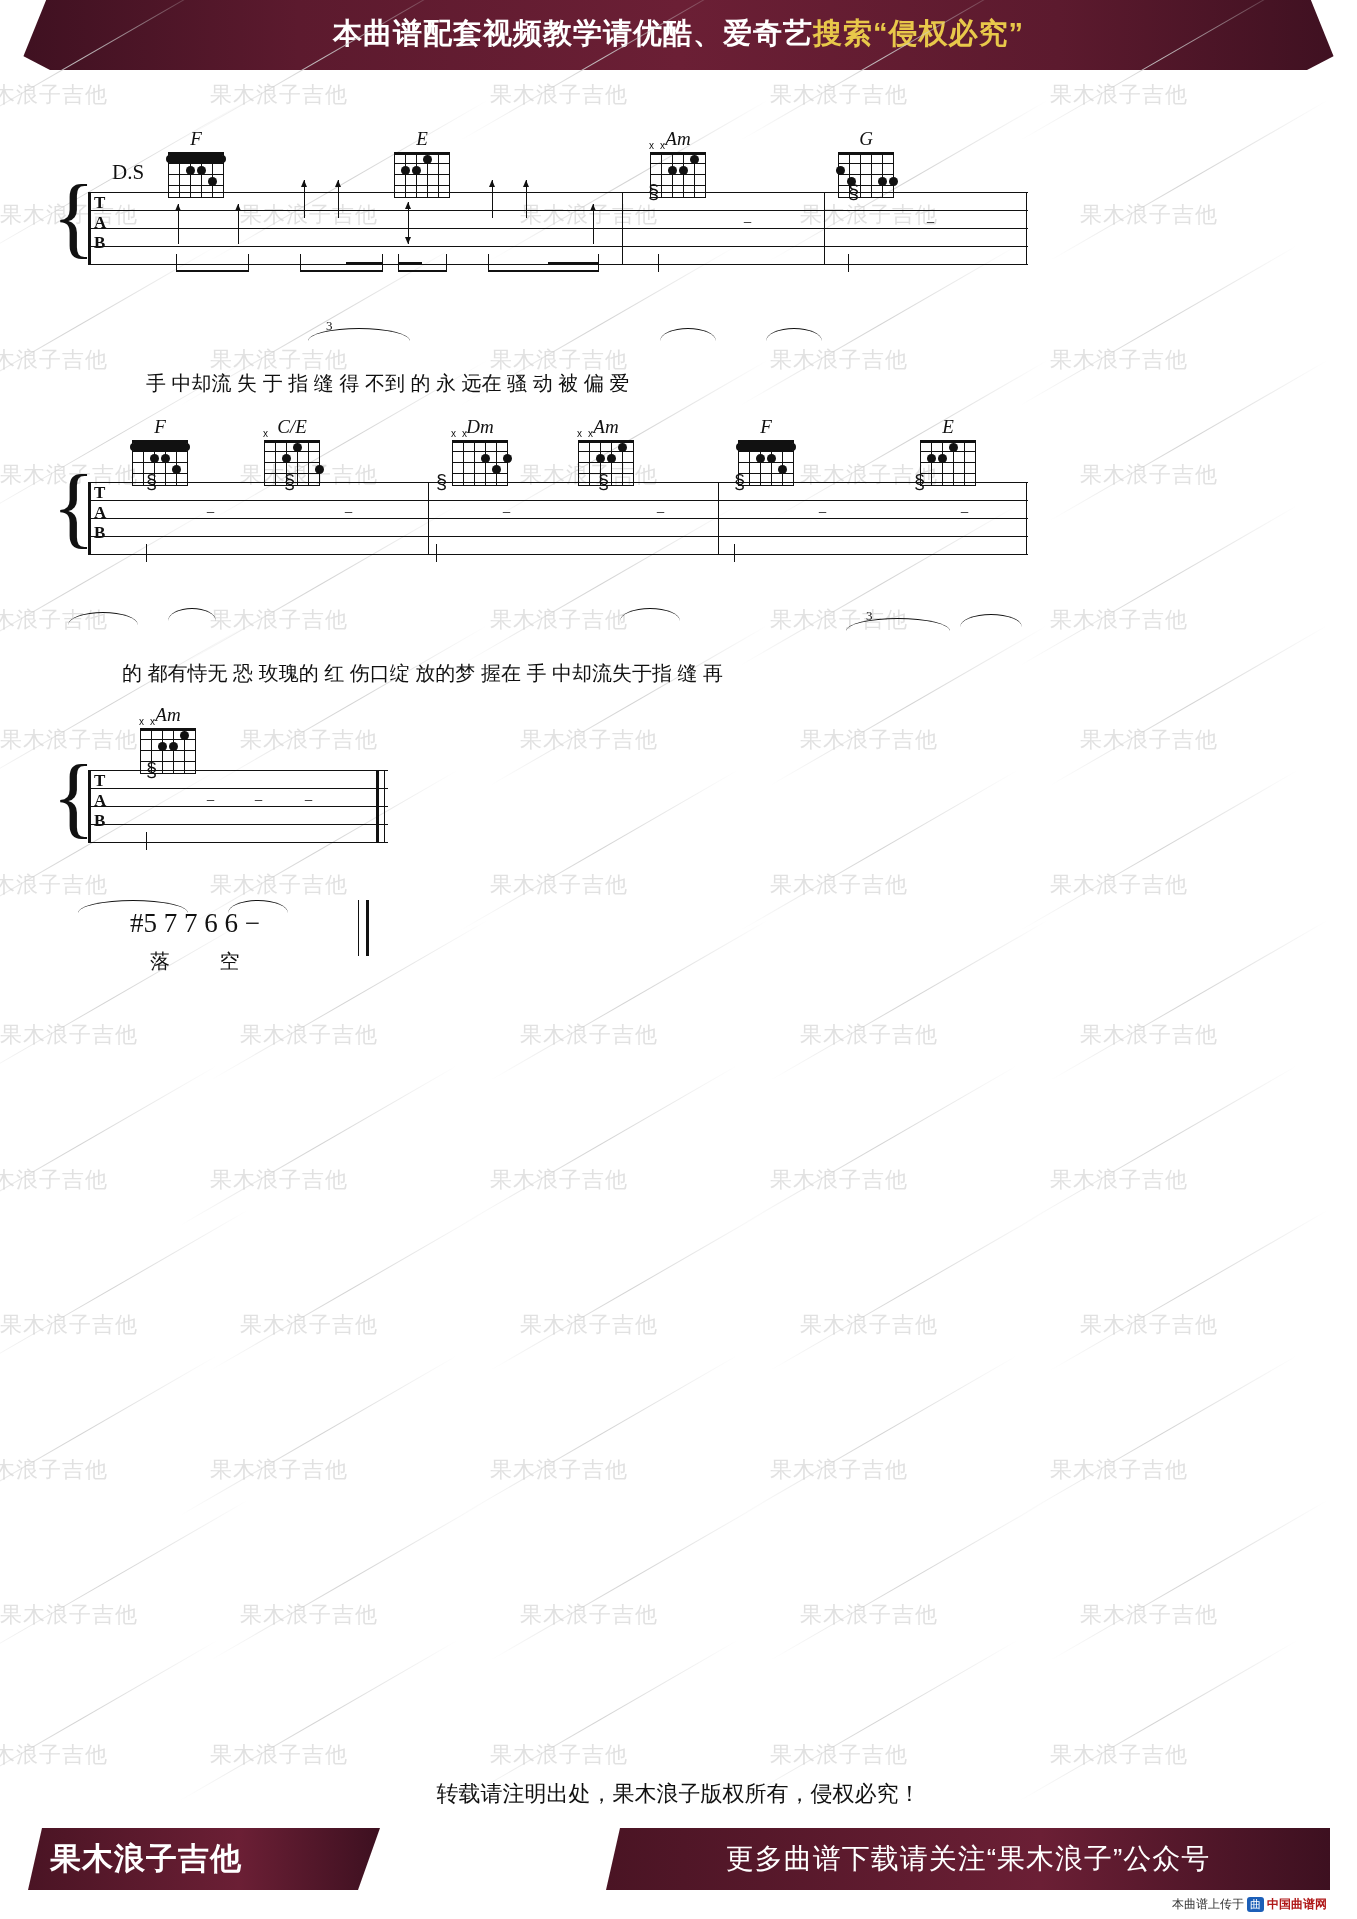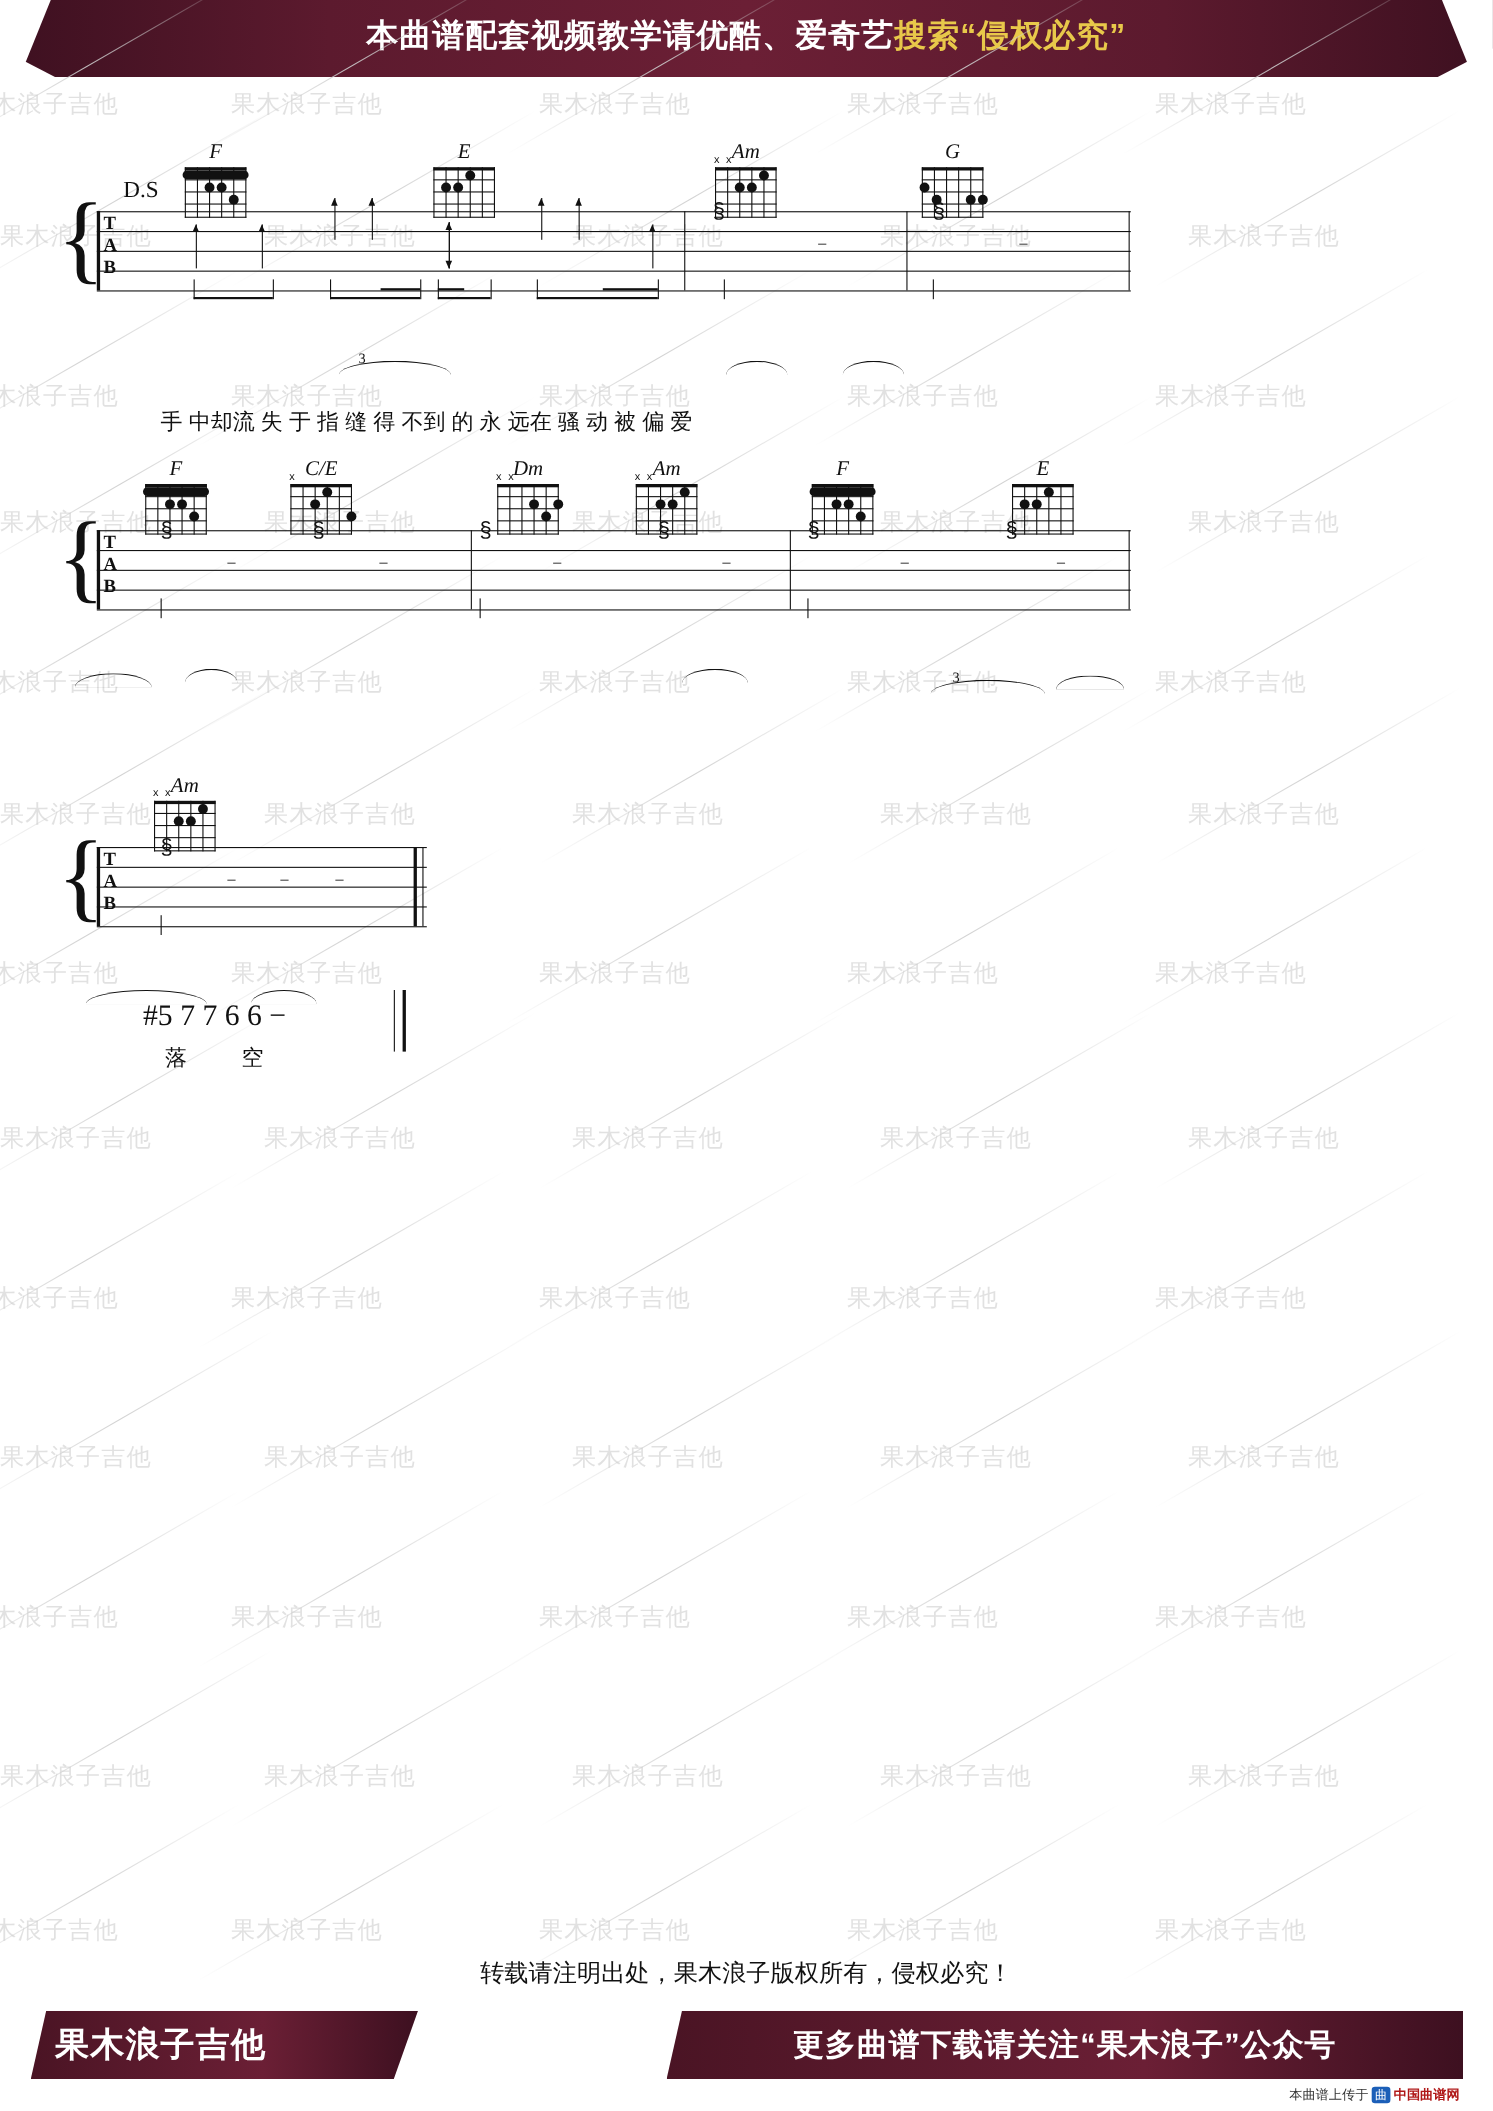--- a/index.html
+++ b/index.html
@@ -274,21 +274,21 @@
   }
   .fb-right {
     position: absolute; left: 578px; top: 0;
     width: 724px; height: 62px;
     background: linear-gradient(90deg,#4a1424 0%, #6b1f35 60%, #3d1020 100%);
     clip-path: polygon(14px 0, 724px 0, 724px 62px, 0 62px);
   }
   .fb-right .txt {
     position: absolute; left: 0; top: 0; width: 724px;
     line-height: 62px; text-align: center;
-    font-size: 28px; font-weight: bold; color: #ffffff;
+    font-size: 28px; font-weight: normal; color: #ffffff;
     letter-spacing: 1px;
   }
   .upload-note {
     position: absolute;
     right: 30px; top: 1896px;
     font-size: 12px;
     color: #333;
     white-space: nowrap;
   }
   .upload-note .logo-box {
@@ -758,20 +758,21 @@
     <div class="stem" style="left:646px; top:62px; height:18px;"></div>
   </div>
   <div class="brace" style="left:52px; top:462px;">{</div>
 
   <div class="slur" style="left:168px; top:608px; width:48px;"></div>
   <div class="slur" style="left:68px;  top:612px; width:70px;"></div>
   <div class="slur" style="left:620px; top:608px; width:60px;"></div>
   <div class="triplet" style="left:866px; top:608px;">3</div>
   <div class="slur" style="left:846px; top:618px; width:104px;"></div>
   <div class="slur" style="left:960px; top:614px; width:62px;"></div>
+  <div class="lyrics" style="left:122px; top:660px;">的   都有恃无 恐  玫瑰的    红  伤口绽 放的梦   握在  手 中却流失于指   缝  再</div>
 
   <div class="chord" style="left:140px; top:704px;">
     <div class="cname">Am</div>
     <div class="grid">
       <div class="marks">
           <span style="left:-1px">x</span>
           <span style="left:10px">x</span>
         </div>
       <div class="nut"></div>
       <div class="vline" style="left:0"></div>

